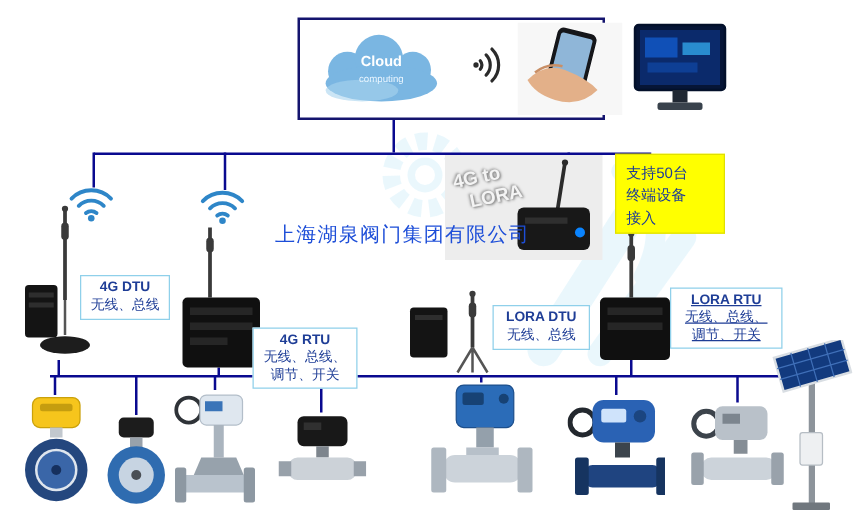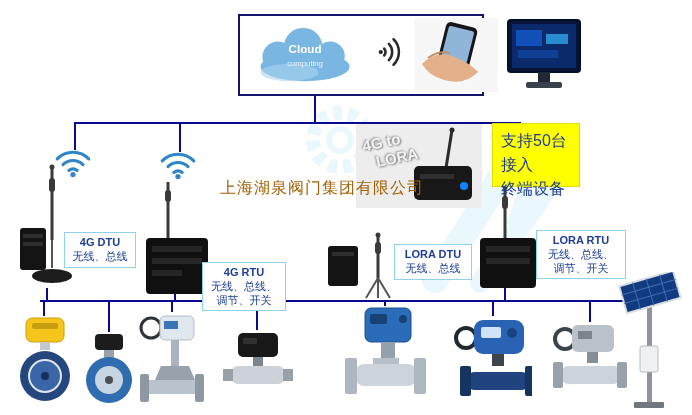--- a/index.html
+++ b/index.html
@@ -19,27 +19,27 @@
 
   .wifi { position:absolute; z-index:3; }
   .wifi-rot { transform:rotate(90deg); }
 
   .dev-label { position:absolute; background:#ffffff; border:1px solid #8fd0ea;
                color:#1e3d96; font-size:11px; line-height:1.25; text-align:center;
                padding:3px 3px; z-index:4; }
   .dev-label .dev-name { font-weight:bold; }
 
   .note { position:absolute; background:#ffff00; border:1px solid #e0e000;
-          color:#1e3d96; font-size:16px; line-height:1.5; padding:5px 8px; z-index:4; }
+          color:#1e3d96; font-size:12px; line-height:1.5; padding:5px 8px; z-index:4; }
 
   .bridge-label { position:absolute; z-index:4; color:#f4f4f4; font-weight:bold;
                   font-size:15px; line-height:1.2; transform:rotate(-12deg);
                   text-shadow:1px 1px 2px #7e7e7e, -1px -1px 2px #9a9a9a; }
 
-  .wm-text { position:absolute; left:220px; top:178px; z-index:5; color:#a16207;
+  .wm-text { position:absolute; left:220px; top:178px; z-index:5; color:#1d4ed8;
              font-size:16px; letter-spacing:1px; font-family:Liberation Mono, monospace; }
 
   .wm-graphic { position:absolute; left:285px; top:95px; opacity:0.18; z-index:0; }
 </style>
 </head>
 <body>
 
 <div class="canvas">
 
   <svg class="wm-graphic" width="300" height="210" viewBox="0 0 300 210">
@@ -175,48 +175,48 @@
 
   <svg class="dev" style="left:478px;top:180px;" width="62" height="112" viewBox="0 0 62 112">
     <circle cx="27" cy="7" r="2.5" fill="#3a3a3a"></circle>
     <line x1="27" y1="8" x2="27" y2="58" stroke="#3a3a3a" stroke-width="3"></line>
     <rect x="24" y="16" width="6" height="13" rx="3" fill="#3a3a3a"></rect>
     <rect x="2" y="58" width="56" height="50" rx="4" fill="#101010"></rect>
     <rect x="8" y="66" width="44" height="6" fill="#262626"></rect>
     <rect x="8" y="78" width="44" height="6" fill="#262626"></rect>
   </svg>
 
-  <div class="dev-label" style="left:64px;top:220px;width:72px;margin-top:12px;">
+  <div class="dev-label" style="left:64px;top:220px;width:72px;">
     <div class="dev-name">4G DTU</div>
     <div>无线、总线</div>
     <div></div>
   </div>
 
   <div class="dev-label" style="left:202px;top:226px;width:84px;margin-top:36px;">
     <div class="dev-name">4G RTU</div>
     <div>无线、总线、</div>
     <div>调节、开关</div>
   </div>
 
   <div class="dev-label" style="left:394px;top:244px;width:78px;">
     <div class="dev-name">LORA DTU</div>
     <div>无线、总线</div>
     <div></div>
   </div>
 
-  <div class="dev-label" style="left:536px;top:230px;width:90px;">
+  <div class="dev-label" style="left:536px;top:230px;width:90px;text-decoration:underline;">
     <div class="dev-name">LORA RTU</div>
     <div>无线、总线、</div>
     <div>调节、开关</div>
   </div>
 
   <div class="note" style="left:492px;top:123px;width:88px;height:64px;">
     <div>支持50台</div>
+    <div>终端设备</div>
     <div>接入</div>
-    <div>终端设备</div>
   </div>
 
   <div class="wm-text">上海湖泉阀门集团有限公司</div>
 
   <svg class="dev" style="left:10px;top:316px;" width="68" height="88" viewBox="0 0 68 88">
     <rect x="16" y="2" width="38" height="24" rx="6" fill="#f6c51c" stroke="#caa10a"></rect>
     <rect x="22" y="7" width="26" height="6" rx="2" fill="#8a6d00" opacity="0.45"></rect>
     <rect x="30" y="26" width="10" height="8" fill="#c2c8ce"></rect>
     <circle cx="35" cy="60" r="25" fill="#24477e"></circle>
     <circle cx="35" cy="60" r="17" fill="#dfe6ee"></circle>

